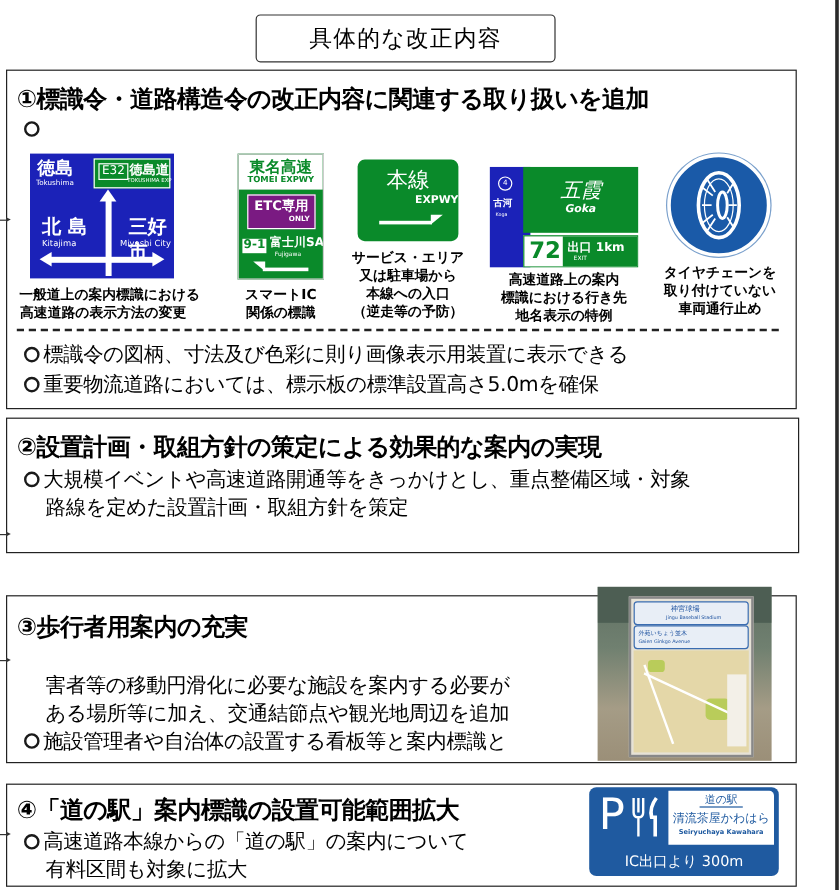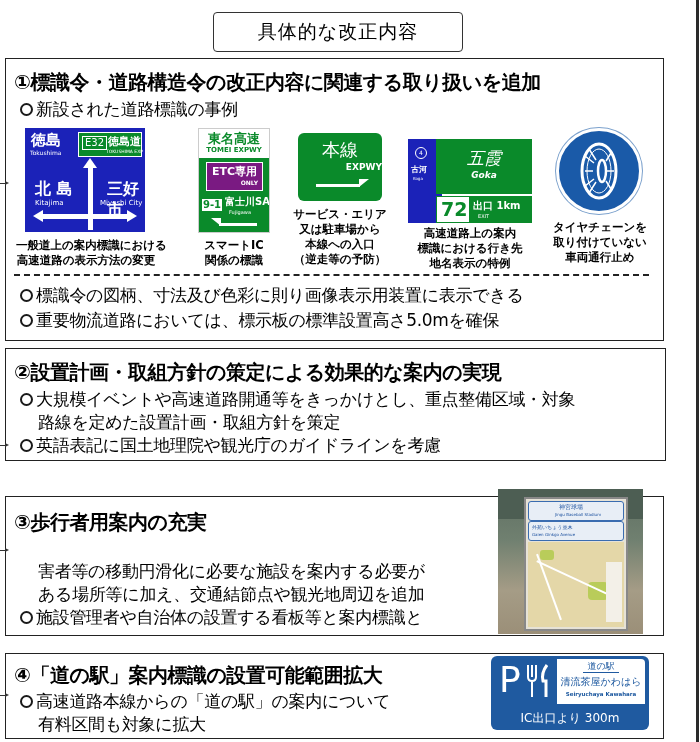--- a/index.html
+++ b/index.html
@@ -42,21 +42,21 @@
 </style>
 </head>
 <body>
 
 <div class="right-rule"></div>
 
 <div class="title-box">具体的な改正内容</div>
 
 <div class="box box1">
   <div class="heading" style="top:10px;">①標識令・道路構造令の改正内容に関連する取り扱いを追加</div>
-  <div class="line" style="left:14px;top:39px;"><span class="bul"></span><span>新設された道路標識の事例</span></div>
+  <div class="line" style="left:14px;top:39px;"><span class="bul"></span></div>
   <div class="dash"></div>
   <div class="line" style="left:14px;top:225px;"><span class="bul"></span><span>標識令の図柄、寸法及び色彩に則り画像表示用装置に表示できる</span></div>
   <div class="line" style="left:14px;top:250px;"><span class="bul"></span><span>重要物流道路においては、標示板の標準設置高さ5.0mを確保</span></div>
 </div>
 <div class="arrow-mark" style="top:183px;"></div>
 
 <div class="sign s1">
   <div class="w" style="position:absolute;left:6px;top:3px;font-size:15px;font-weight:bold;">徳島</div>
   <div class="w" style="position:absolute;left:5px;top:21px;font-size:6px;">Tokushima</div>
   <div style="position:absolute;left:53px;top:4px;width:64px;height:25px;background:#0a8a2a;border:1px solid #fff;box-sizing:border-box;">
@@ -147,21 +147,20 @@
 <div class="cap" style="left:545px;top:220px;width:110px;">
   <div>タイヤチェーンを</div>
   <div>取り付けていない</div>
   <div>車両通行止め</div>
 </div>
 
 <div class="box box2">
   <div class="heading" style="top:10px;">②設置計画・取組方針の策定による効果的な案内の実現</div>
   <div class="line" style="left:14px;top:39px;"><span class="bul"></span><span>大規模イベントや高速道路開通等をきっかけとし、重点整備区域・対象</span></div>
   <div class="line" style="left:32px;top:62px;">路線を定めた設置計画・取組方針を策定</div>
-  <div class="line" style="left:14px;top:85px;"><span class="bul"></span><span>英語表記に国土地理院や観光庁のガイドラインを考慮</span></div>
 </div>
 <div class="arrow-mark" style="top:445px;"></div>
 
 <div class="box box3">
   <div class="heading" style="top:12px;">③歩行者用案内の充実</div>
   <div class="line" style="left:32px;top:63px;">害者等の移動円滑化に必要な施設を案内する必要が</div>
   <div class="line" style="left:32px;top:86px;">ある場所等に加え、交通結節点や観光地周辺を追加</div>
   <div class="line" style="left:14px;top:109px;"><span class="bul"></span><span>施設管理者や自治体の設置する看板等と案内標識と</span></div>
   <div class="line" style="left:32px;top:132px;margin-top:35px;">が過度に重複することのないよう案内を集約</div>
 </div>

